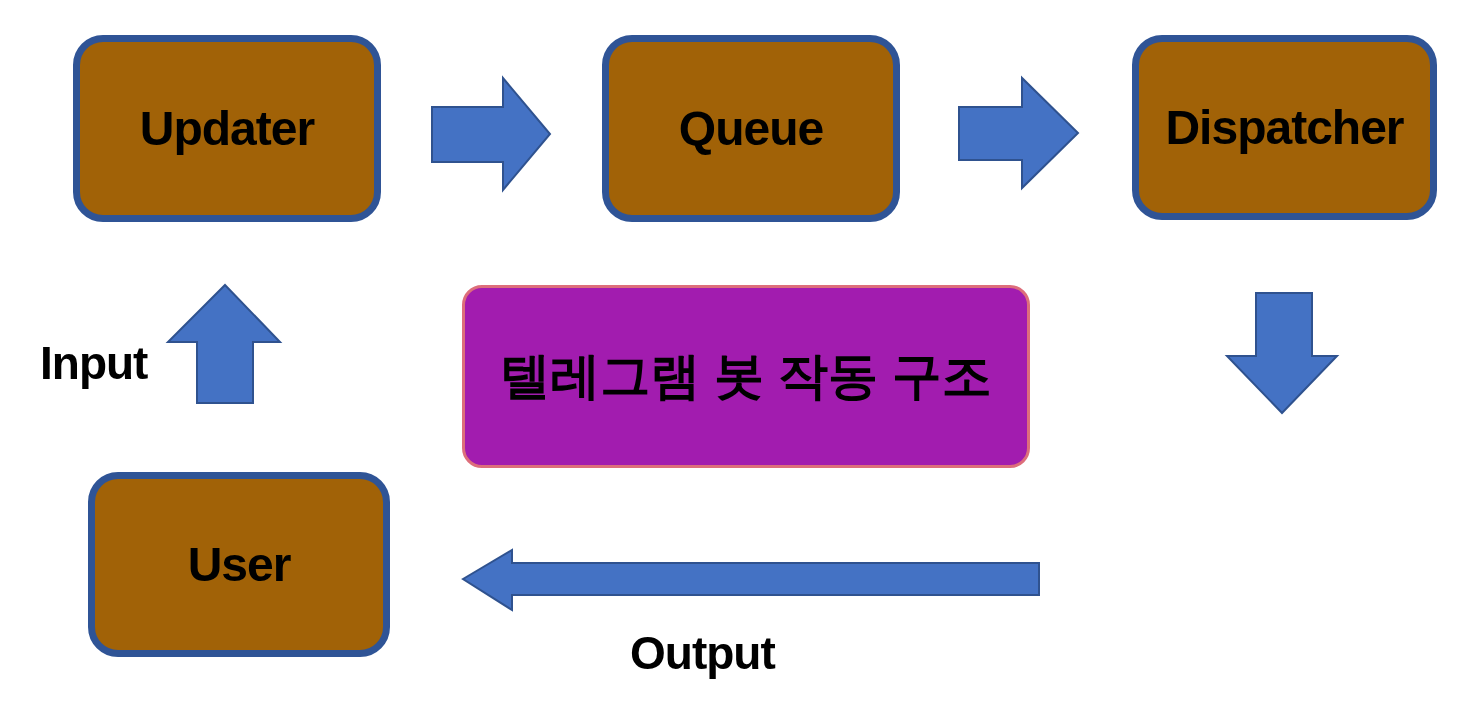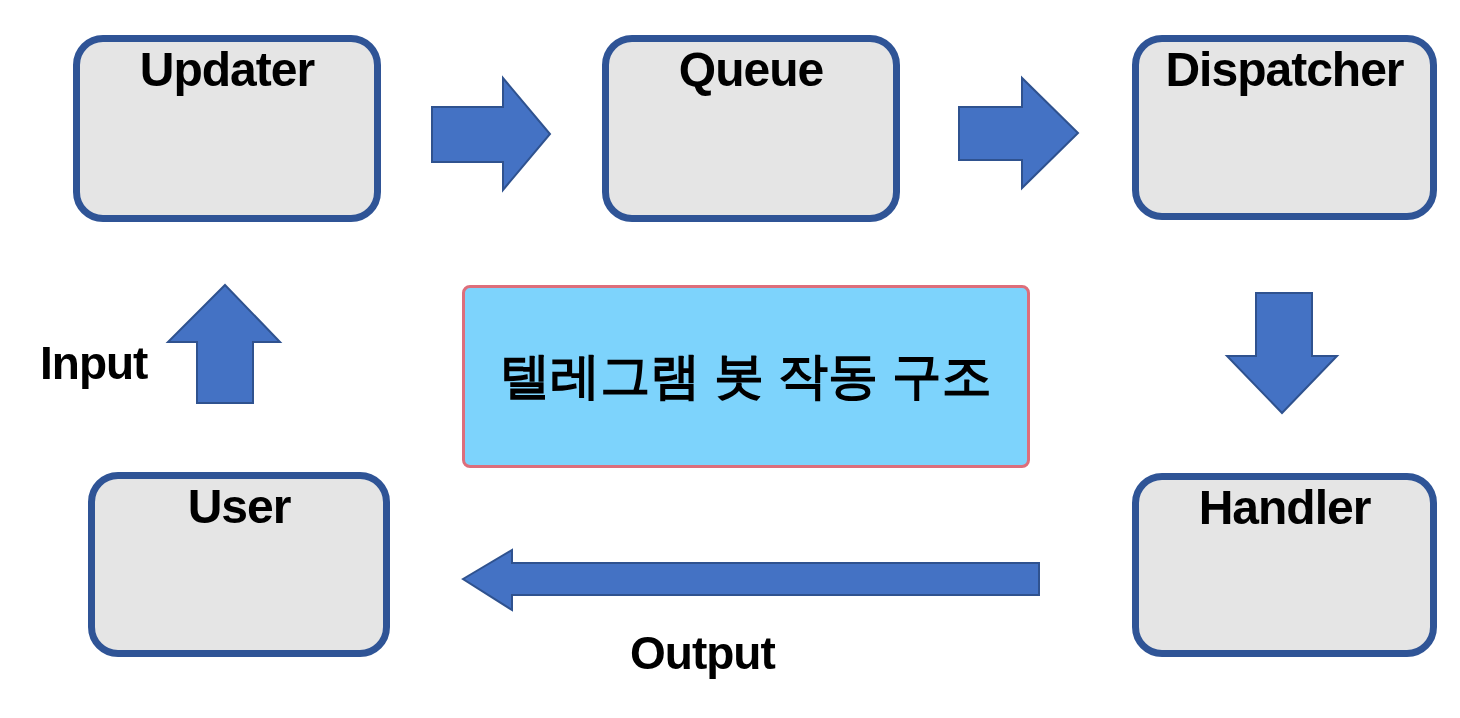--- a/index.html
+++ b/index.html
@@ -25,40 +25,40 @@
   }
   .arrow-layer polygon {
     fill: var(--arrow-fill, #4472C4);
     stroke: var(--arrow-border, #2F528F);
     stroke-width: 2;
     stroke-linejoin: miter;
   }
   .node {
     position: absolute;
     box-sizing: border-box;
-    background: #e5e5e5;
+    background: #a16207;
     border: 7px solid var(--node-border, #2F5496);
     border-radius: 30px;
     display: flex;
-    align-items: flex-start;
+    align-items: center;
     justify-content: center;
   }
   .node .node-label {
     font-size: 48px;
     font-weight: bold;
     color: var(--text, #000000);
     letter-spacing: -1px;
     white-space: nowrap;
   }
   .title-box {
     position: absolute;
     box-sizing: border-box;
-    background: #7dd3fc;
+    background: #a21caf;
     border: 3px solid var(--title-border, #DD6E7B);
-    border-radius: 8px;
+    border-radius: 20px;
     display: flex;
     align-items: center;
     justify-content: center;
   }
   .title-box .title-label {
     font-size: 50px;
     font-weight: bold;
     color: var(--text, #000000);
     letter-spacing: 0px;
     white-space: nowrap;
@@ -103,23 +103,20 @@
   </div>
 
   <div class="node node-queue">
     <span class="node-label">Queue</span>
   </div>
 
   <div class="node node-user">
     <span class="node-label">User</span>
   </div>
 
-  <div class="node node-handler">
-    <span class="node-label">Handler</span>
-  </div>
 
   <div class="title-box">
     <span class="title-label">텔레그램 봇 작동 구조</span>
   </div>
 
   <div class="edge-label label-output">Output</div>
 
   <div class="edge-label label-input">Input</div>
 
 </div>

